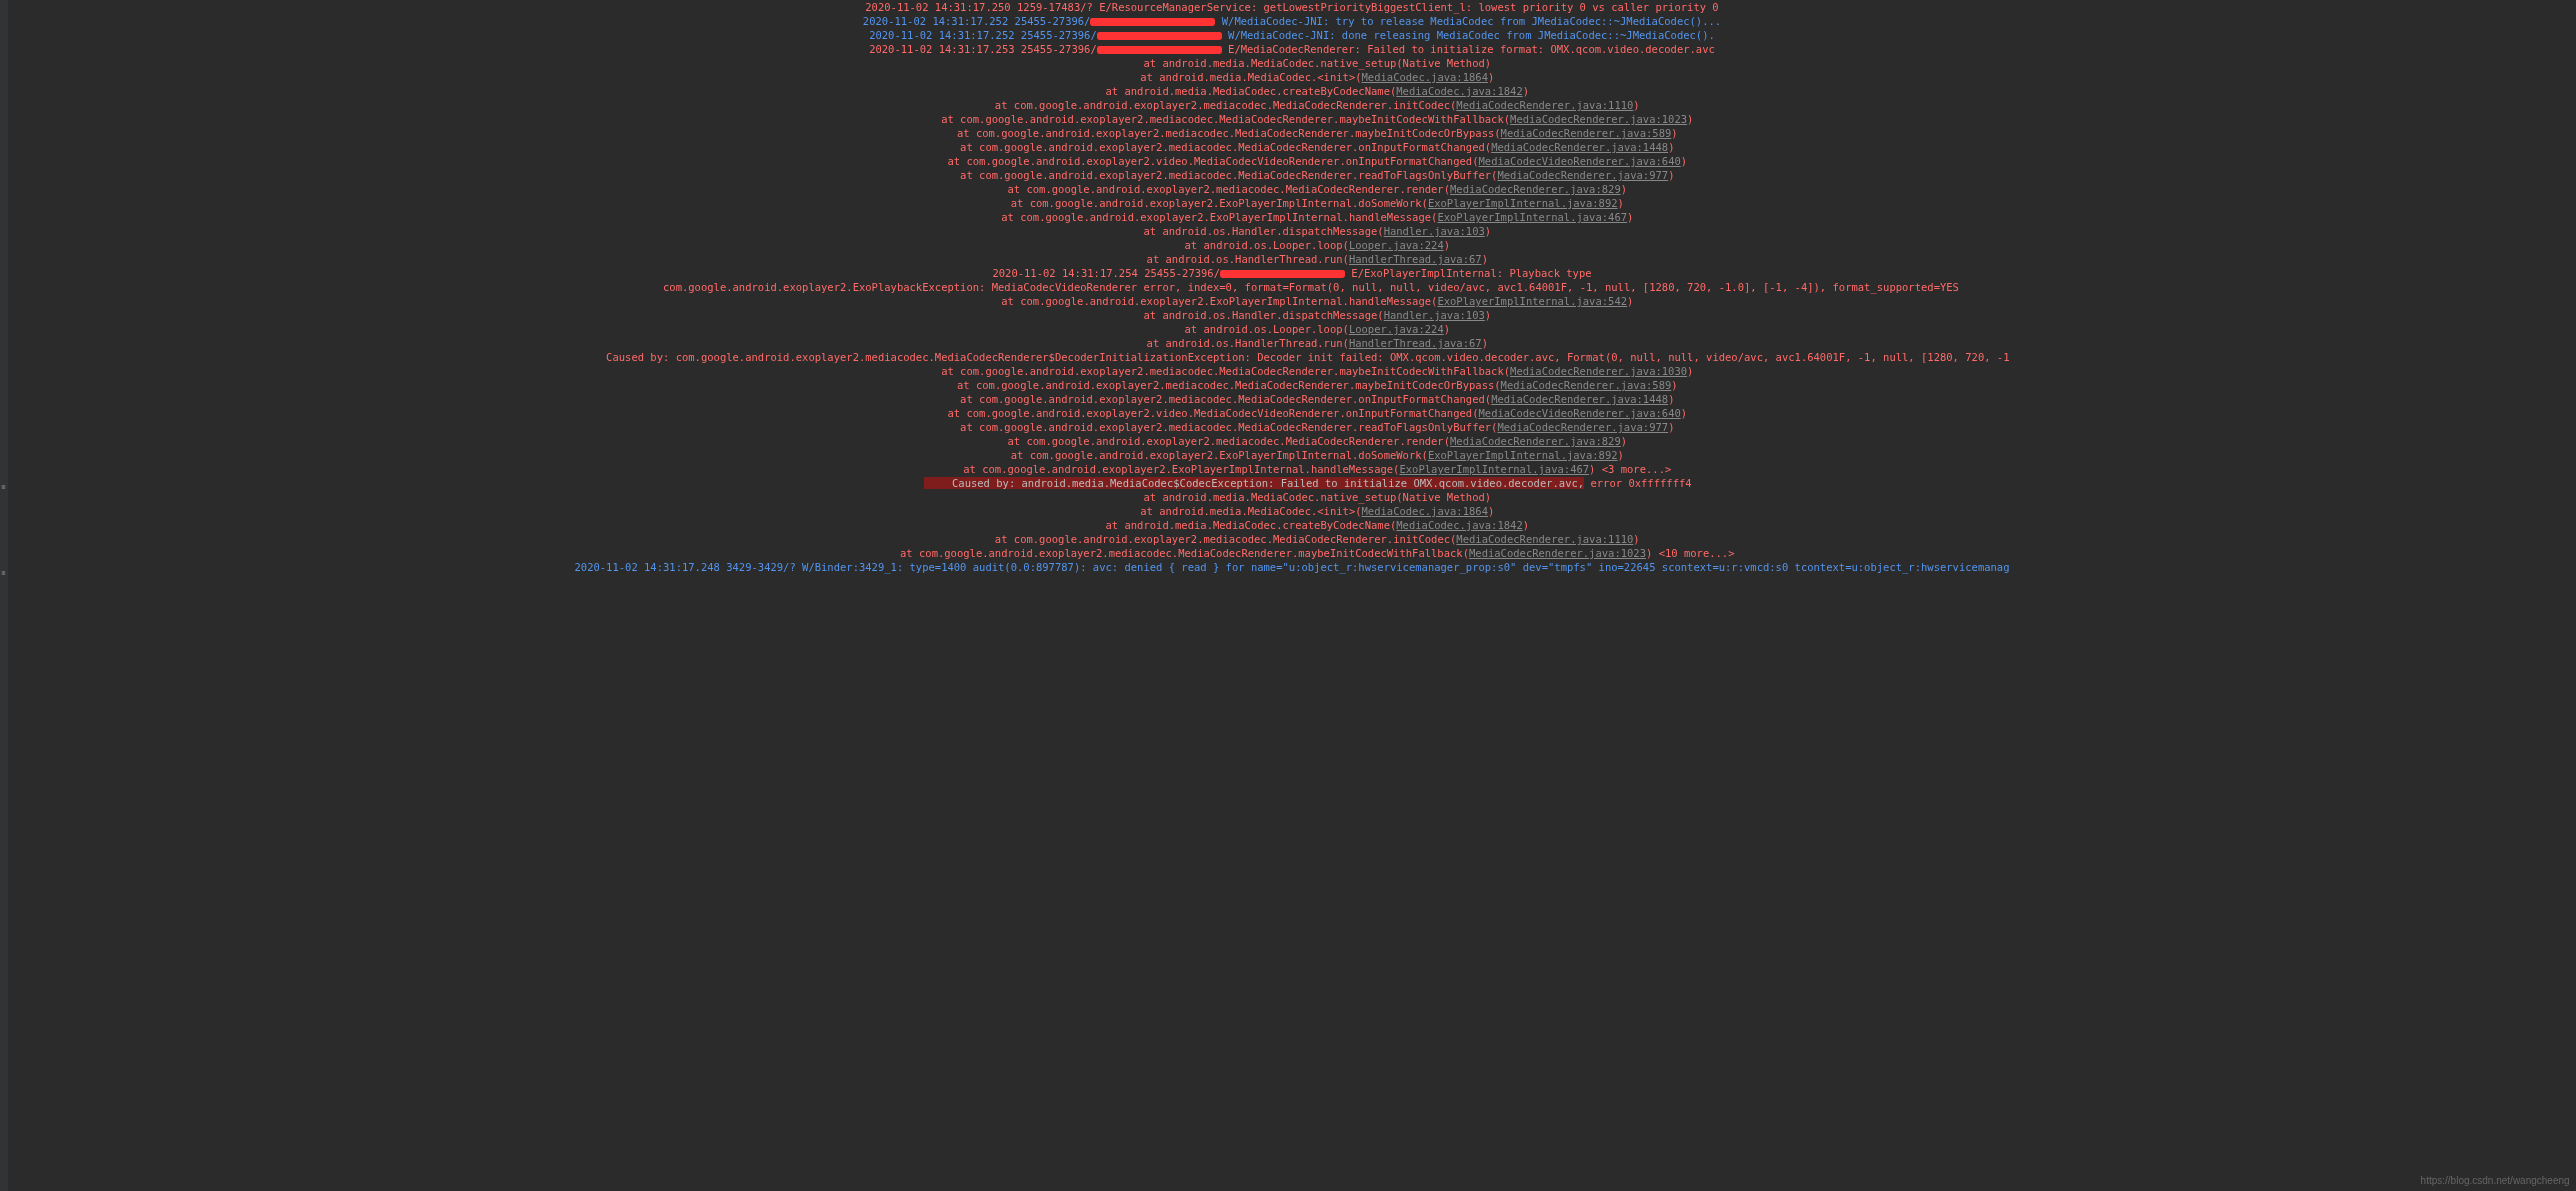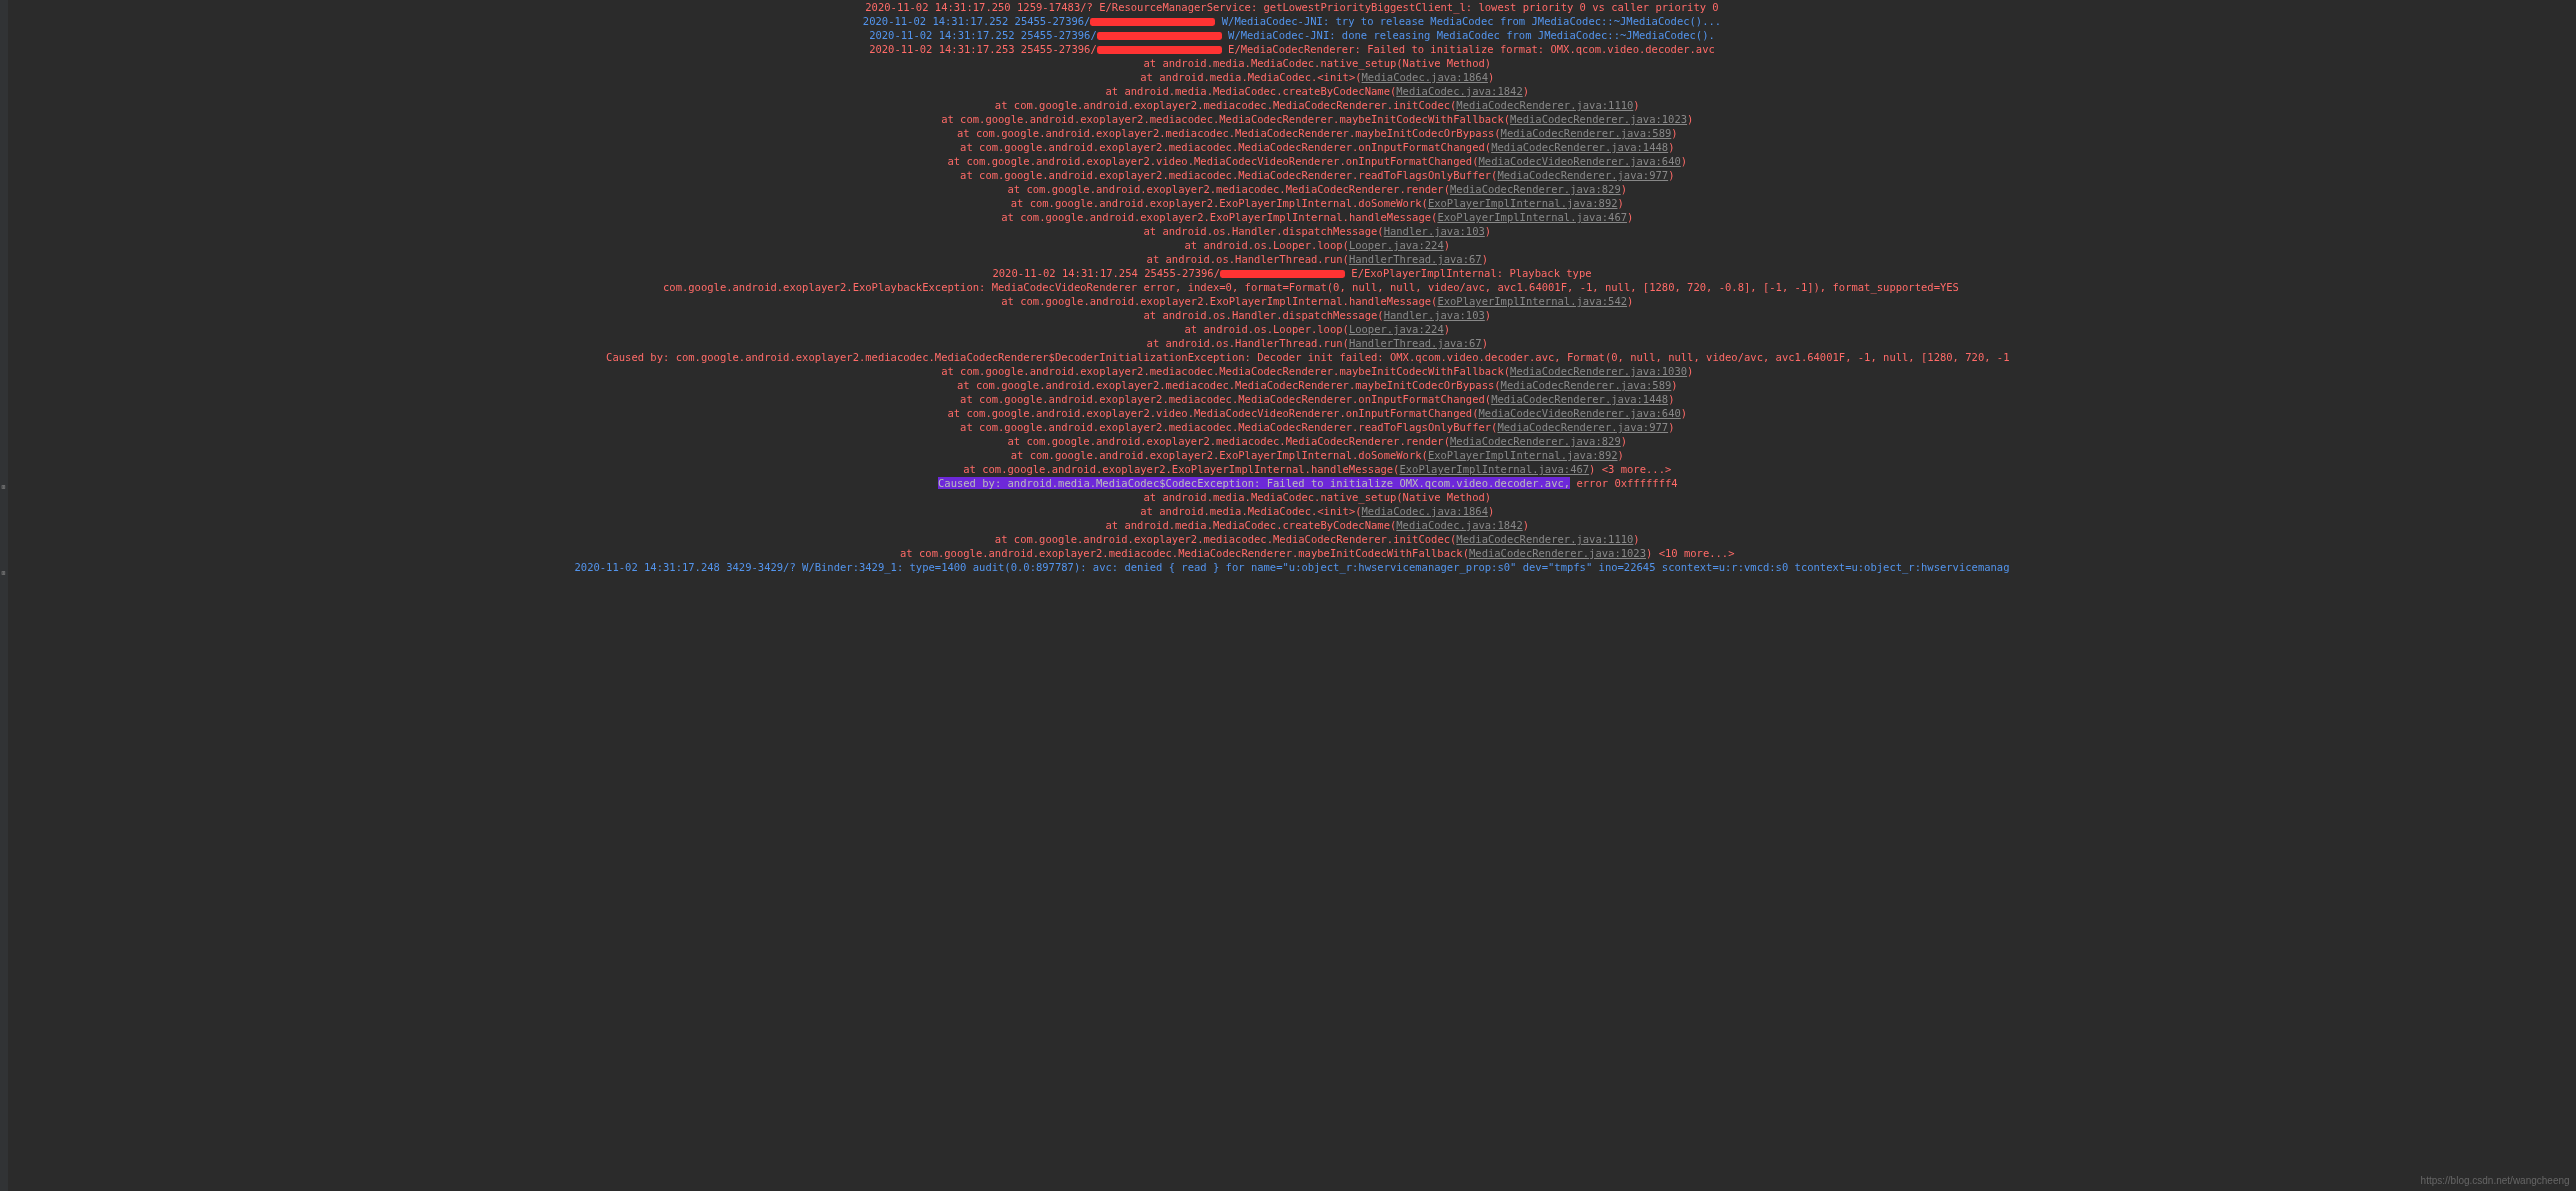--- a/index.html
+++ b/index.html
@@ -28,22 +28,23 @@
     .redacted {
       display: inline-block;
       background: #ff3333;
       border-radius: 2.4px;
       height: 8.9px;
       vertical-align: middle;
     }
     .red-w1 { width: 125px; }
     .red-w2 { width: 125px; }
     .highlighted {
-      background: #6d28d9;
+      background: #7f1d1d;
       color: #bababa;
+      padding-left: 28px;
     }
     .watermark {
       position: fixed;
       bottom: 3.2px;
       right: 6.4px;
       color: #666;
       font-size: 10px;
       font-family: Arial, sans-serif;
     }
     .gutter {
@@ -86,21 +87,21 @@
     <span class="log-line"><span class="error">        at com.google.android.exoplayer2.mediacodec.MediaCodecRenderer.onInputFormatChanged(</span><span class="link">MediaCodecRenderer.java:1448</span><span class="error">)</span></span>
     <span class="log-line"><span class="error">        at com.google.android.exoplayer2.video.MediaCodecVideoRenderer.onInputFormatChanged(</span><span class="link">MediaCodecVideoRenderer.java:640</span><span class="error">)</span></span>
     <span class="log-line"><span class="error">        at com.google.android.exoplayer2.mediacodec.MediaCodecRenderer.readToFlagsOnlyBuffer(</span><span class="link">MediaCodecRenderer.java:977</span><span class="error">)</span></span>
     <span class="log-line"><span class="error">        at com.google.android.exoplayer2.mediacodec.MediaCodecRenderer.render(</span><span class="link">MediaCodecRenderer.java:829</span><span class="error">)</span></span>
     <span class="log-line"><span class="error">        at com.google.android.exoplayer2.ExoPlayerImplInternal.doSomeWork(</span><span class="link">ExoPlayerImplInternal.java:892</span><span class="error">)</span></span>
     <span class="log-line"><span class="error">        at com.google.android.exoplayer2.ExoPlayerImplInternal.handleMessage(</span><span class="link">ExoPlayerImplInternal.java:467</span><span class="error">)</span></span>
     <span class="log-line"><span class="error">        at android.os.Handler.dispatchMessage(</span><span class="link">Handler.java:103</span><span class="error">)</span></span>
     <span class="log-line"><span class="error">        at android.os.Looper.loop(</span><span class="link">Looper.java:224</span><span class="error">)</span></span>
     <span class="log-line"><span class="error">        at android.os.HandlerThread.run(</span><span class="link">HandlerThread.java:67</span><span class="error">)</span></span>
     <span class="log-line"><span class="error">2020-11-02 14:31:17.254 25455-27396/</span><span class="redacted red-w2"></span><span class="error"> E/ExoPlayerImplInternal: Playback type</span></span>
-    <span class="log-line"><span class="error">      com.google.android.exoplayer2.ExoPlaybackException: MediaCodecVideoRenderer error, index=0, format=Format(0, null, null, video/avc, avc1.64001F, -1, null, [1280, 720, -0.8], [-1, -1]), format_supported=YES</span></span>
+    <span class="log-line"><span class="error">      com.google.android.exoplayer2.ExoPlaybackException: MediaCodecVideoRenderer error, index=0, format=Format(0, null, null, video/avc, avc1.64001F, -1, null, [1280, 720, -1.0], [-1, -4]), format_supported=YES</span></span>
     <span class="log-line"><span class="error">        at com.google.android.exoplayer2.ExoPlayerImplInternal.handleMessage(</span><span class="link">ExoPlayerImplInternal.java:542</span><span class="error">)</span></span>
     <span class="log-line"><span class="error">        at android.os.Handler.dispatchMessage(</span><span class="link">Handler.java:103</span><span class="error">)</span></span>
     <span class="log-line"><span class="error">        at android.os.Looper.loop(</span><span class="link">Looper.java:224</span><span class="error">)</span></span>
     <span class="log-line"><span class="error">        at android.os.HandlerThread.run(</span><span class="link">HandlerThread.java:67</span><span class="error">)</span></span>
     <span class="log-line"><span class="error">     Caused by: com.google.android.exoplayer2.mediacodec.MediaCodecRenderer$DecoderInitializationException: Decoder init failed: OMX.qcom.video.decoder.avc, Format(0, null, null, video/avc, avc1.64001F, -1, null, [1280, 720, -1</span></span>
     <span class="log-line"><span class="error">        at com.google.android.exoplayer2.mediacodec.MediaCodecRenderer.maybeInitCodecWithFallback(</span><span class="link">MediaCodecRenderer.java:1030</span><span class="error">)</span></span>
     <span class="log-line"><span class="error">        at com.google.android.exoplayer2.mediacodec.MediaCodecRenderer.maybeInitCodecOrBypass(</span><span class="link">MediaCodecRenderer.java:589</span><span class="error">)</span></span>
     <span class="log-line"><span class="error">        at com.google.android.exoplayer2.mediacodec.MediaCodecRenderer.onInputFormatChanged(</span><span class="link">MediaCodecRenderer.java:1448</span><span class="error">)</span></span>
     <span class="log-line"><span class="error">        at com.google.android.exoplayer2.video.MediaCodecVideoRenderer.onInputFormatChanged(</span><span class="link">MediaCodecVideoRenderer.java:640</span><span class="error">)</span></span>
     <span class="log-line"><span class="error">        at com.google.android.exoplayer2.mediacodec.MediaCodecRenderer.readToFlagsOnlyBuffer(</span><span class="link">MediaCodecRenderer.java:977</span><span class="error">)</span></span>

